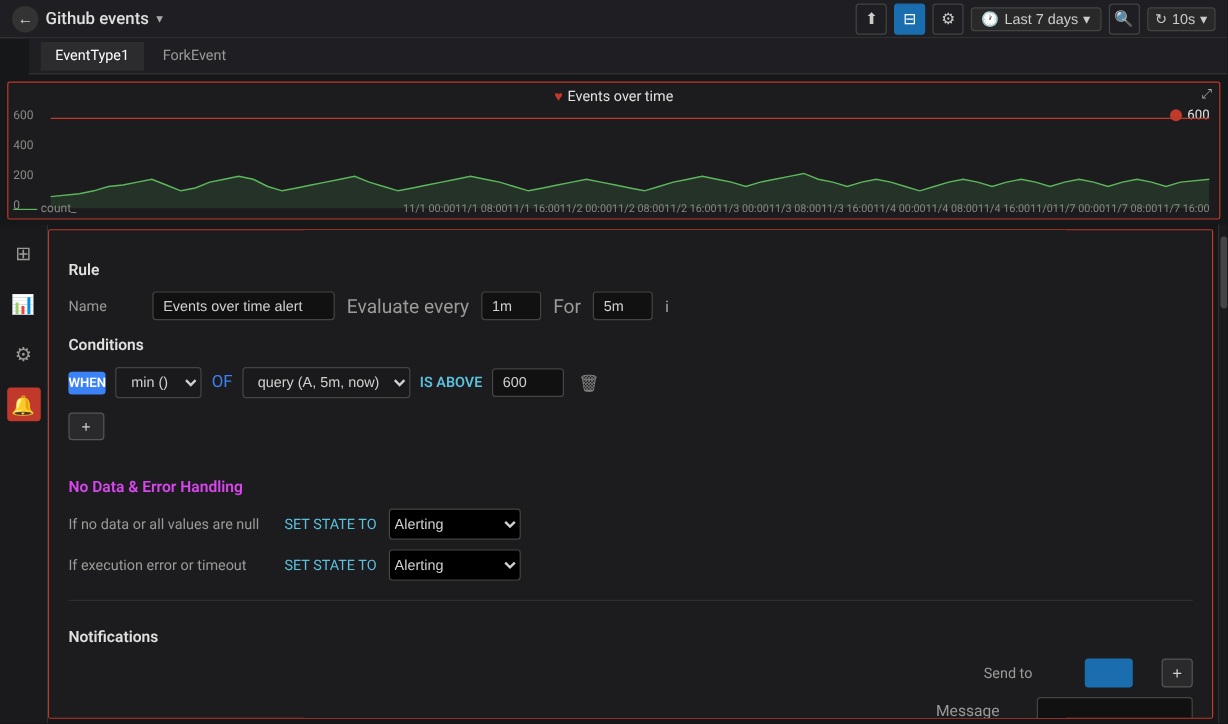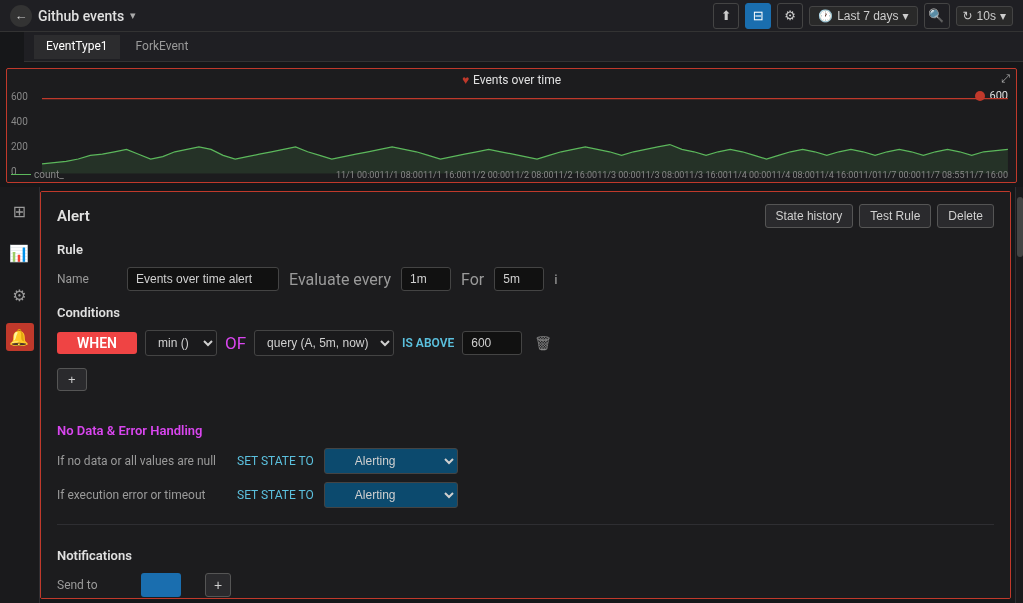--- a/index.html
+++ b/index.html
@@ -290,38 +290,38 @@
     }
 
     
     .conditions-row {
       display: flex;
       align-items: center;
       gap: 8px;
       margin-bottom: 8px;
     }
     .when-badge {
-      background: #ef4444;
+      background: #3b82f6;
       color: #fff;
       border-radius: 3px;
-      padding: 3px 20px;
-      font-size: 14px;
+      padding: 3px 0;
+      font-size: 11px;
       font-weight: 600;
     }
     .cond-select {
       background: #1a1a1c;
       border: 1px solid #444;
       border-radius: 3px;
       color: #d0d0d0;
       padding: 4px 8px;
       font-size: 12px;
       cursor: pointer;
     }
     .of-label {
-      color: #d946ef; font-size: 17px;
+      color: #3b82f6; font-size: 14px;
     }
     .above-badge {
       color: #5bc0de;
       font-size: 12px;
       font-weight: 600;
     }
     .cond-input {
       background: #111;
       border: 1px solid #444;
       border-radius: 3px;
@@ -368,25 +368,25 @@
     .no-data-label {
       color: #9a9a9a; font-size: 12px;
       min-width: 170px;
     }
     .set-state-badge {
       color: #5bc0de;
       font-size: 12px;
       font-weight: 400;
     }
     .state-select {
-      background: #0c4a6e;
-      border: 1px solid #444;
-      border-radius: 3px;
-      color: #d0d0d0;
-      padding: 4px 26px;
+      background: #000000;
+      border: 1px solid #444;
+      border-radius: 3px;
+      color: #d0d0d0;
+      padding: 4px 0;
       font-size: 12px;
       cursor: pointer;
       min-width: 110px;
     }
 
     
     .notifications-section {
       margin-top: 16px;
       border-top: 1px solid #2e2e32;
       padding-top: 23px;
@@ -395,20 +395,21 @@
       font-size: 13px;
       font-weight: 600;
       color: #e0e0e0;
       margin-bottom: 10px;
     }
     .send-row {
       display: flex;
       align-items: center;
       gap: 24px;
       margin-bottom: 8px;
+      justify-content: flex-end;
     }
     .send-label {
       color: #9a9a9a; font-size: 12px;
       width: 60px;
     }
     .send-btn {
       background: #1a6eaf;
       border: none;
       border-radius: 3px;
       color: #fff;
@@ -545,21 +546,21 @@
     <span>11/2 08:00</span>
     <span>11/2 16:00</span>
     <span>11/3 00:00</span>
     <span>11/3 08:00</span>
     <span>11/3 16:00</span>
     <span>11/4 00:00</span>
     <span>11/4 08:00</span>
     <span>11/4 16:00</span>
     <span>11/0</span>
     <span>11/7 00:00</span>
-    <span>11/7 08:55</span>
+    <span>11/7 08:00</span>
     <span>11/7 16:00</span>
   </div>
 
   <div style="position:absolute;bottom:2px;left:4px;font-size:10px;color:#888;display:flex;align-items:center;gap:3px;">
     <span style="display:inline-block;width:20px;height:1px;background:#5cb85c;vertical-align:middle;"></span>
     <span>count_</span>
   </div>
 </div>
 
 <div class="main-content">
@@ -574,28 +575,20 @@
     <div class="sidebar-icon">
       <span>⚙</span>
     </div>
     <div class="sidebar-icon active">
       <span>🔔</span>
     </div>
   </div>
 
   <div class="alert-panel">
 
-    <div class="alert-header">
-      <span class="alert-title">Alert</span>
-      <div class="alert-header-btns">
-        <button class="btn-outline">State history</button>
-        <button class="btn-outline">Test Rule</button>
-        <button class="btn-danger">Delete</button>
-      </div>
-    </div>
 
     <div class="section-divider">
       <div class="section-label">Rule</div>
       <div class="form-row">
         <span class="form-label">Name</span>
         <input class="form-input form-input-wide" type="text" value="Events over time alert" style="">
         <span class="for-label">Evaluate every</span>
         <input class="form-input form-input-sm" type="text" value="1m" style="">
         <span class="for-label">For</span>
         <input class="form-input form-input-sm" type="text" value="5m" style="">

